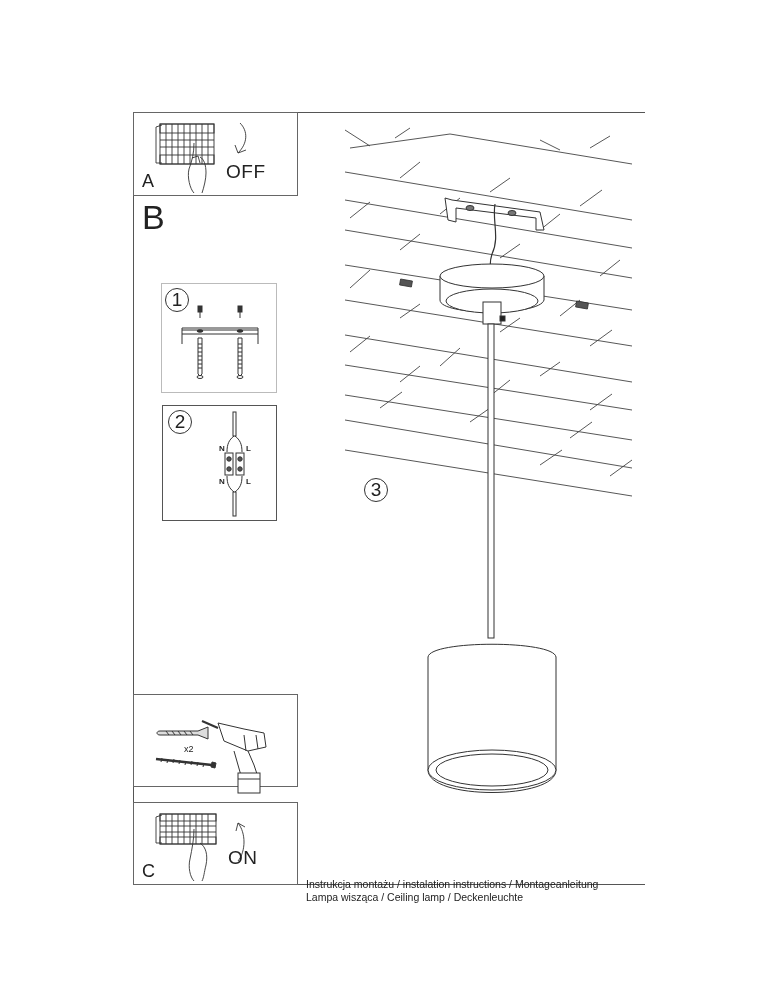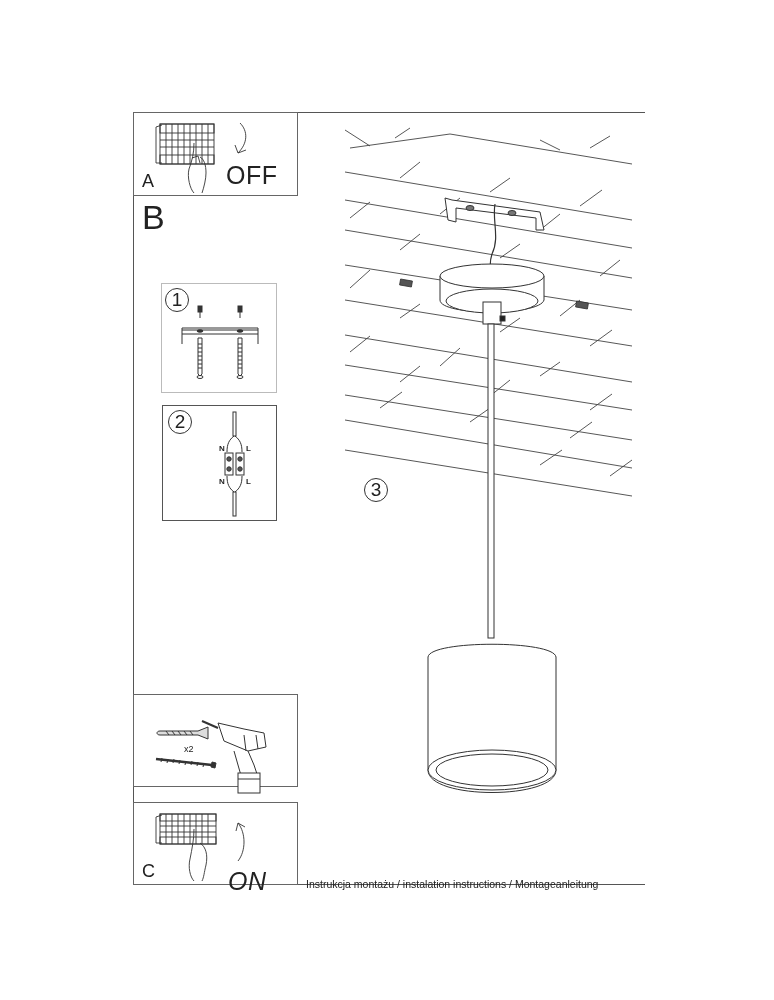--- a/index.html
+++ b/index.html
@@ -4,21 +4,21 @@
 <style>
   html, body { margin:0; padding:0; background:#ffffff; }
   body { width:774px; height:1000px; position:relative; overflow:hidden; font-family:"Liberation Sans", sans-serif; color:#222; }
   .abs { position:absolute; }
   .frame-top { left:133px; top:112px; width:512px; height:0; border-top:1.5px solid #555; }
   .frame-left { left:133px; top:112px; width:0; height:773px; border-left:1.5px solid #555; }
   .frame-bottom { left:133px; top:884px; width:512px; height:0; border-top:1.5px solid #555; }
   .panel-box { border:1.5px solid #666; box-sizing:border-box; background:transparent; }
   .panel-label { font-size:18px; color:#222; }
   .big-label { font-size:34px; color:#222; }
-  .onoff { font-size:25px; color:#222; letter-spacing:0.5px; }
+  .onoff { font-size:19px; color:#222; letter-spacing:0.5px; }
   .step-num { width:24px; height:24px; border:1.3px solid #333; border-radius:50%; box-sizing:border-box; text-align:center; font-size:19px; line-height:22px; color:#222; }
   .subbox { border:1px solid #bbb; box-sizing:border-box; }
   .subbox2 { border:1.3px solid #555; box-sizing:border-box; }
   .caption { font-size:10.5px; color:#222; line-height:13px;margin-top:36px; }
   svg { position:absolute; overflow:visible; }
 </style>
 </head>
 <body>
 
 <div class="abs frame-top"></div>
@@ -122,21 +122,21 @@
       <rect x="26" y="11" width="56" height="30"></rect>
       <rect x="26" y="11" width="56" height="7"></rect>
       <rect x="26" y="34" width="56" height="7"></rect>
       <path d="M32 11v30M38 11v30M44 11v30M50 11v30M56 11v30M62 11v30M68 11v30M74 11v30"></path>
       <path d="M26 23h56M26 29h56"></path>
       <path d="M60 26 C60 36 58 46 56 56 C54 64 56 74 60 78 M66 40 C72 44 74 52 72 62 C70 70 70 74 68 78"></path>
       <path d="M104 58 C112 48 112 30 104 20 M104 20 l-2 8 M104 20 l7 4"></path>
     </g>
   </svg>
   <span class="abs panel-label" style="left:8px;top:58px;">C</span>
-  <span class="abs onoff" style="left:94px;top:64px;font-style:italic;">ON</span>
+  <span class="abs onoff" style="left:94px;top:44px;">ON</span>
 </div>
 
 <svg width="300" height="700" style="left:340px;top:120px;">
   <g fill="none" stroke="#444" stroke-width="0.9">
     <path d="M10 28 L110 14 M110 14 L292 44"></path>
     <path d="M5 52 L292 100"></path>
     <path d="M5 80 L292 128"></path>
     <path d="M5 110 L292 158"></path>
     <path d="M5 145 L292 190"></path>
     <path d="M5 180 L292 226"></path>
@@ -180,13 +180,14 @@
     <path d="M88 537 L88 650 C88 680 216 680 216 650 L216 537"></path>
     <path d="M88 537 C90 520 214 520 216 537"></path>
     <ellipse cx="152" cy="650" rx="64" ry="20"></ellipse>
     <ellipse cx="152" cy="650" rx="56" ry="16"></ellipse>
   </g>
 </svg>
 <div class="abs step-num" style="left:364px;top:478px;">3</div>
 
 <div class="abs caption" style="left:306px;top:842px;">
   <div>Instrukcja montażu / instalation instructions / Montageanleitung</div>
+  <div>Lampa wisząca / Ceiling lamp / Deckenleuchte</div>
 </div>
 
 </body></html>

